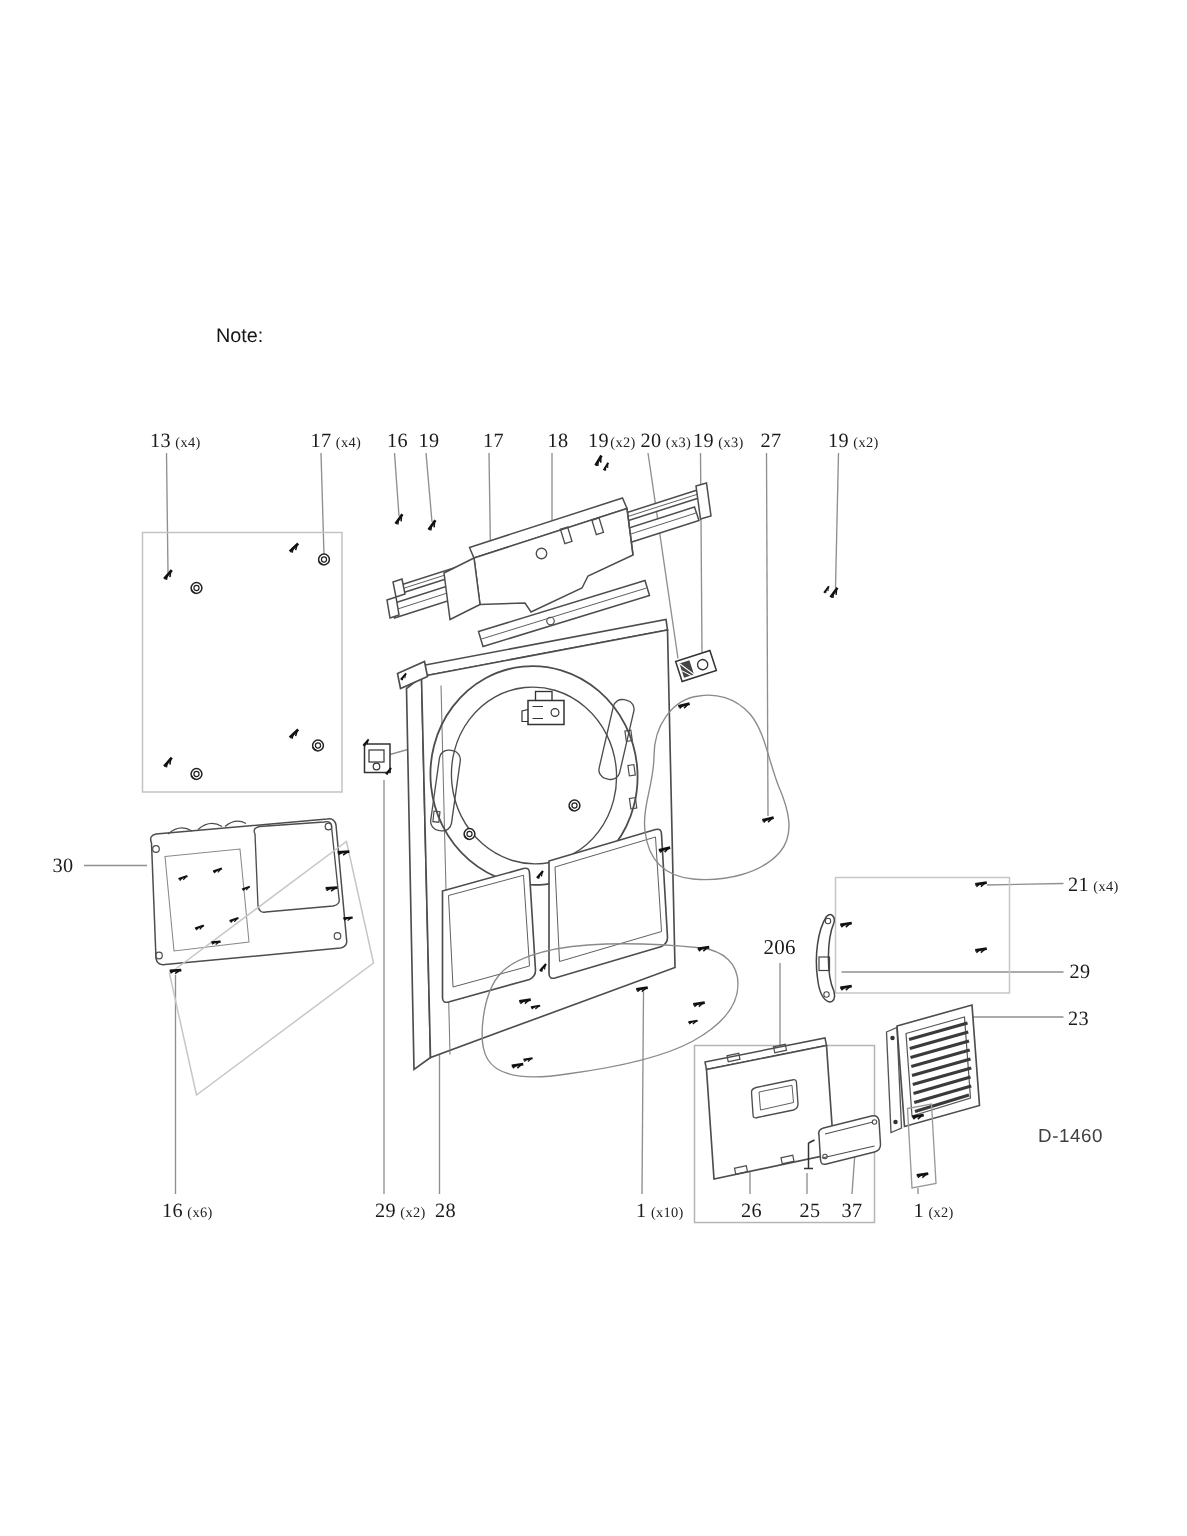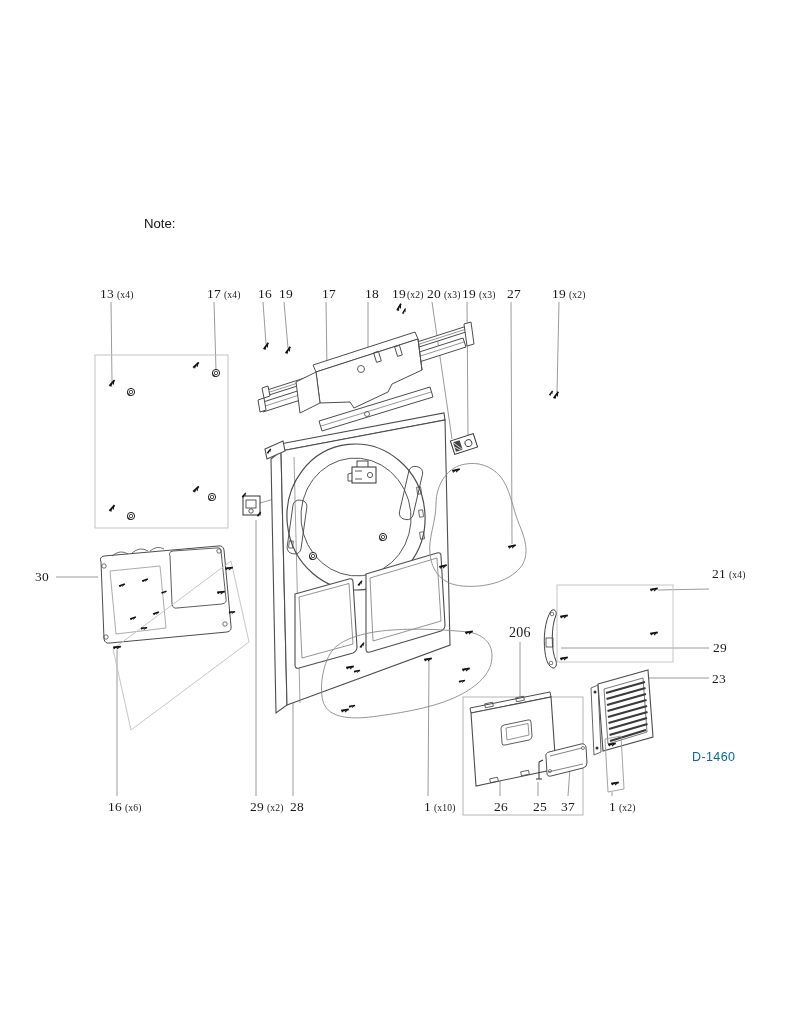--- a/index.html
+++ b/index.html
@@ -4,21 +4,21 @@
 <style>
   html,body{margin:0;padding:0;background:#fff;}
   .page{position:relative;width:791px;height:1024px;background:#ffffff;overflow:hidden;
         font-family:"Liberation Sans",sans-serif;}
   .diagram-svg{position:absolute;left:0;top:0;}
   .note{position:absolute;left:144px;top:216px;font-size:13.2px;color:#161616;line-height:1.24;}
   .plabel{position:absolute;display:inline-flex;align-items:baseline;color:#1b1b1b;
           font-size:13.5px;letter-spacing:.2px;white-space:nowrap;font-family:Liberation Serif, serif;}
   .plabel .q{font-size:9.6px;margin-left:3px;color:#222;}
   .plabel.tight .q{margin-left:1px;}
-  .did{position:absolute;left:692px;top:750px;font-size:12.5px;color:#0369a1;letter-spacing:.4px;}
+  .did{position:absolute;left:692px;top:750px;font-size:12.5px;color:#404040;letter-spacing:.4px;}
 </style>
 </head>
 <body>
 
 <div class="page">
 
 <svg class="diagram-svg" width="791" height="1024" viewBox="0 0 791 1024">
   <defs>
     <g id="tk">
       <path d="M-3.4,1.9 L3.4,-1.9" stroke="#111" stroke-width="1.8" fill="none"></path>
@@ -305,21 +305,21 @@
 <div class="plabel" style="left:507px;top:286px">
       <span>27</span>
     </div>
 <div class="plabel" style="left:552px;top:286px">
       <span>19</span>
       <span class="q">(x2)</span>
     </div>
 <div class="plabel" style="left:35px;top:569px">
       <span>30</span>
     </div>
-<div class="plabel" style="left:712px;top:566px">
+<div class="plabel" style="left:712px;top:582px">
       <span>21</span>
       <span class="q">(x4)</span>
     </div>
 <div class="plabel" style="left:713px;top:640px">
       <span>29</span>
     </div>
 <div class="plabel" style="left:712px;top:671px">
       <span>23</span>
     </div>
 <div class="plabel" style="left:108px;top:799px">

